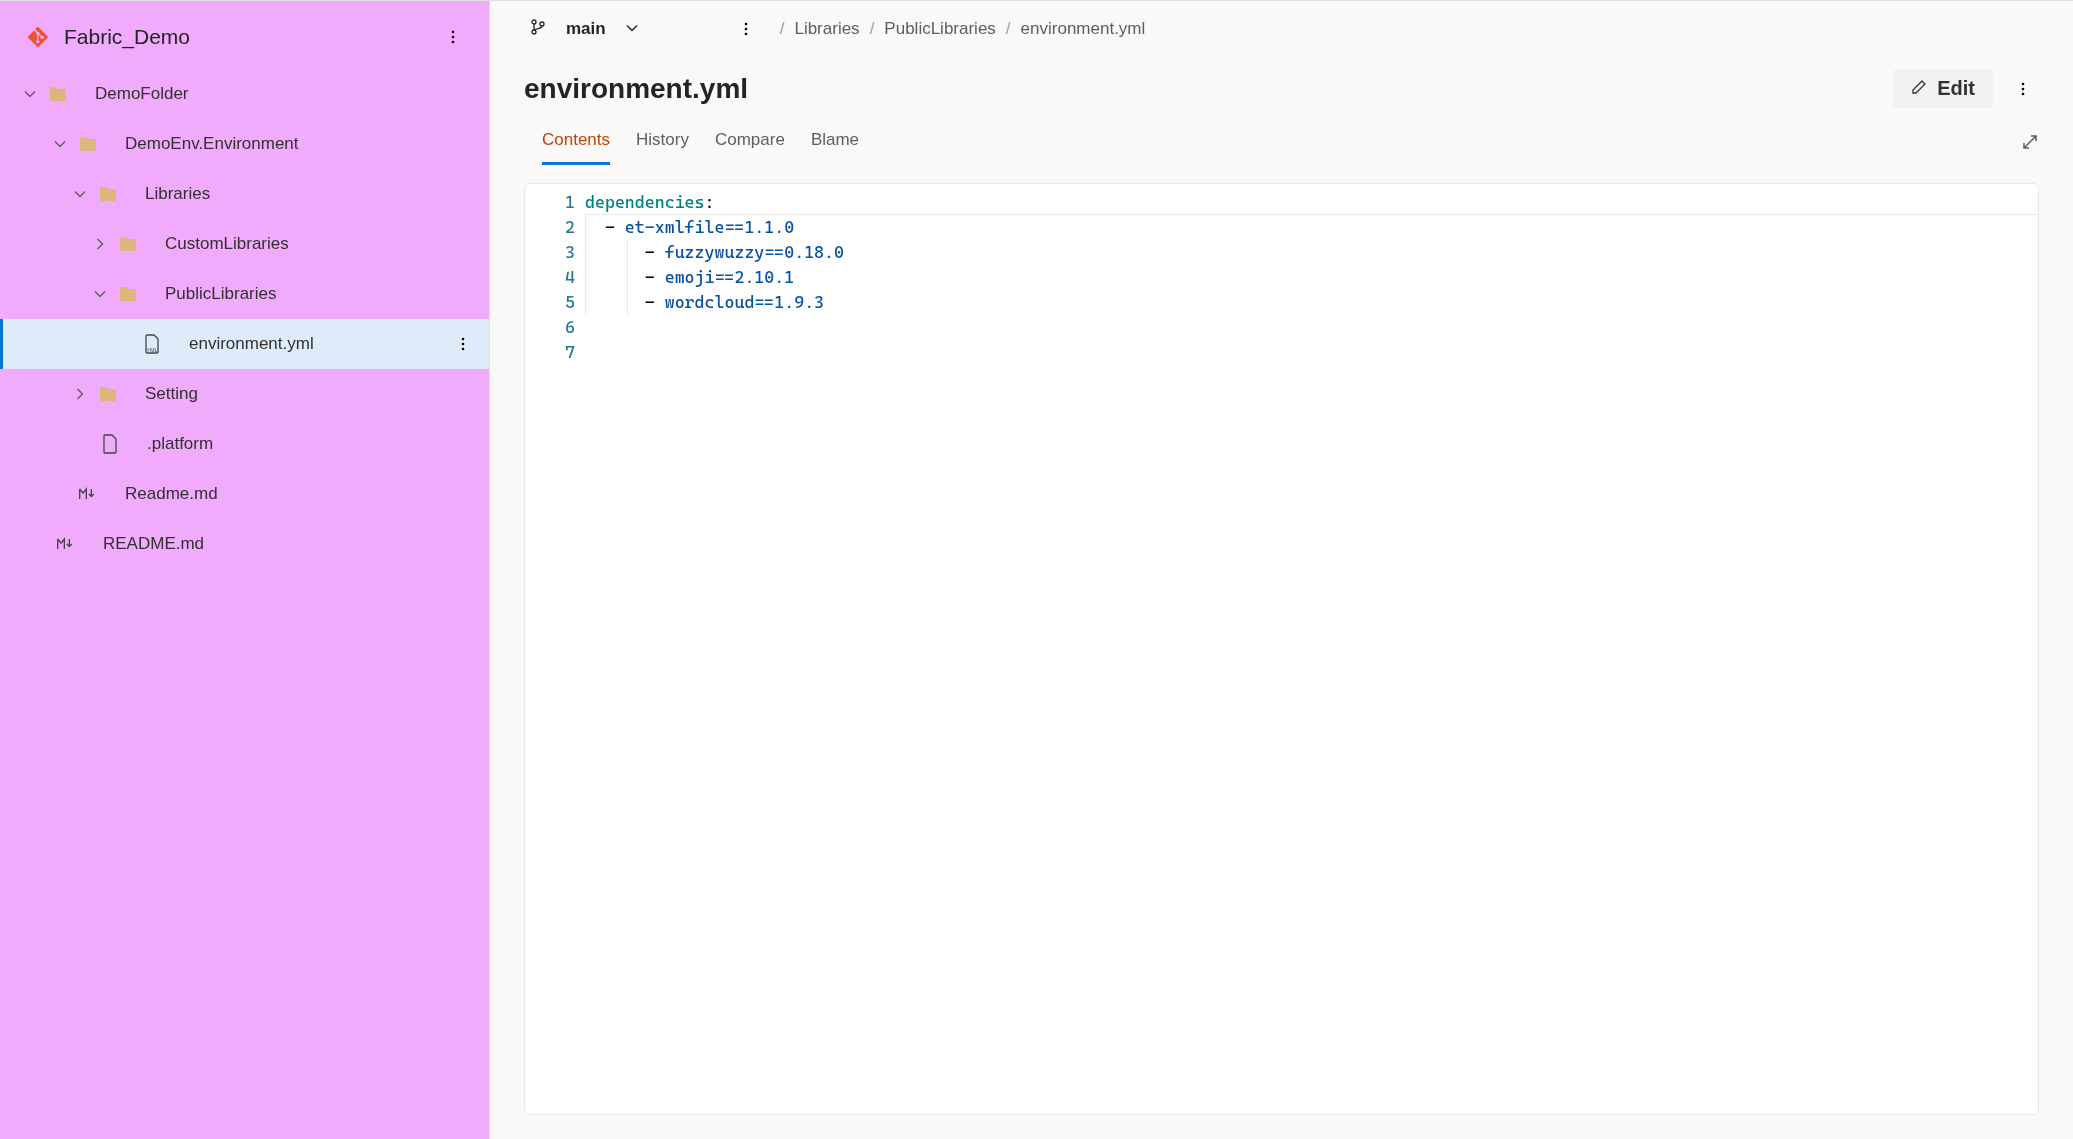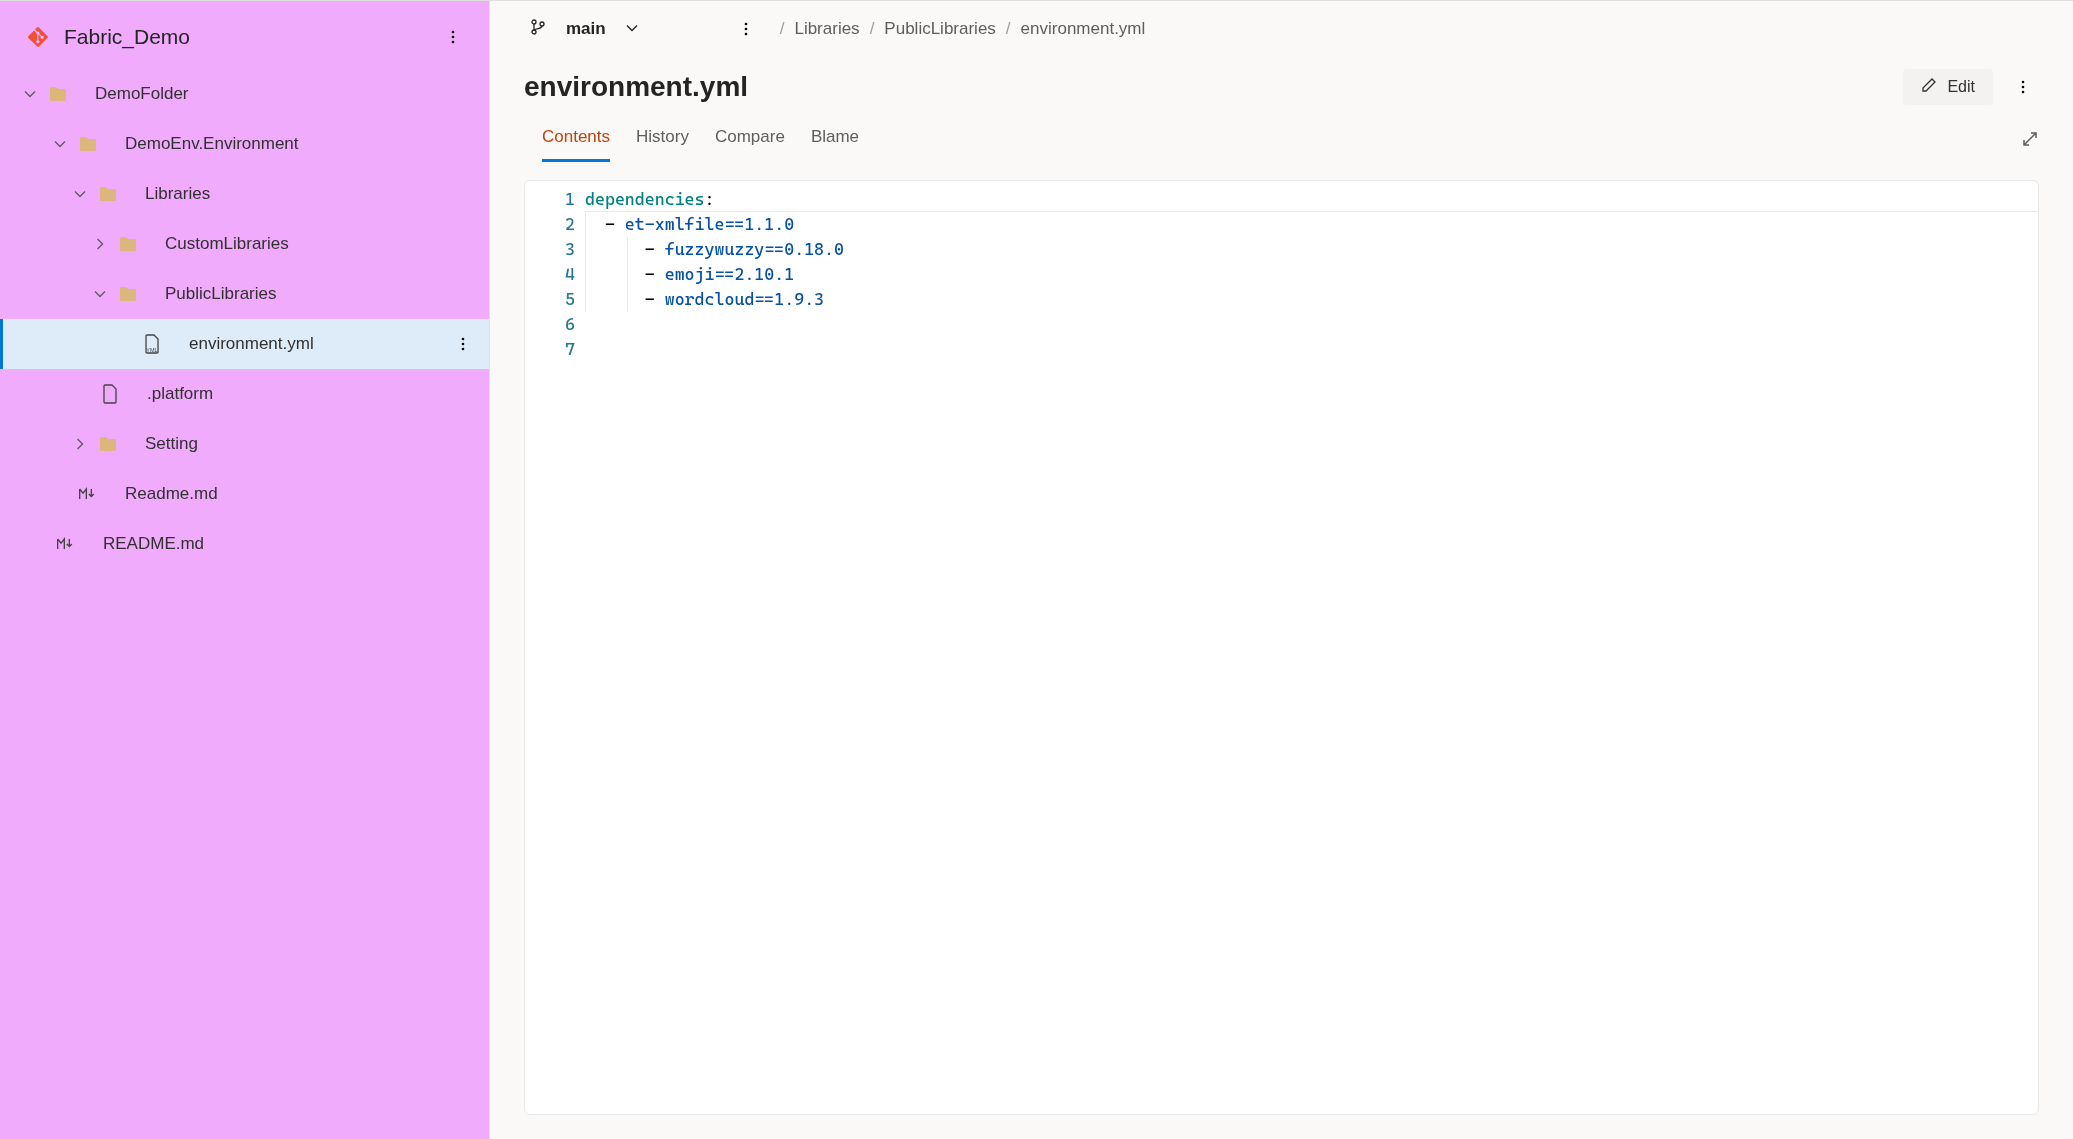--- a/index.html
+++ b/index.html
@@ -141,22 +141,22 @@
     font-weight: 700;
     flex:1;
   }
   .edit-button {
     display:flex; align-items:center;
     gap: 10px;
     background:#f3f2f1;
     border:none;
     border-radius:4px;
     padding: 8px 18px;
-    font-size:16px;
-    font-weight:400;
+    font-size:20px;
+    font-weight:700;
     cursor:pointer;
     color:#323130;
   }
   .edit-button svg { width:16px;height:16px; }
   .tabs-row {
     display:flex; align-items:center;
     padding: 8px 34px 0 34px;
     gap: 26px;
     border-bottom: none;
   }
@@ -343,42 +343,42 @@
         <span class="kebab">
           <svg viewBox="0 0 16 16">
               <circle cx="8" cy="3" r="1.3"></circle>
               <circle cx="8" cy="8" r="1.3"></circle>
               <circle cx="8" cy="13" r="1.3"></circle>
             </svg>
         </span>
       </li>
 
       <li class="tree-row">
+        <span class="indent" style="width:72px"></span>
+        <span class="chevron">
+            <svg viewBox="0 0 12 12">
+              <path d="M3.5 1 8.5 6 3.5 11" fill="none" stroke="currentColor" stroke-width="1.4"></path>
+            </svg>
+          </span>
+        <span class="icon-slot folder-icon">
+            <svg viewBox="0 0 20 18">
+              <path fill="currentColor" d="M2 3a1 1 0 0 1 1-1h5l2 2h7a1 1 0 0 1 1 1v10a1 1 0 0 1-1 1H3a1 1 0 0 1-1-1Z"></path>
+            </svg>
+          </span>
+        <span class="tree-label">Setting</span>
+      </li>
+
+      <li class="tree-row">
         <span class="indent" style="width:100px"></span>
         <span class="icon-slot file-icon">
           <svg viewBox="0 0 16 20">
               <path fill="none" stroke="currentColor" stroke-width="1.3" d="M3 1h7l4 4v13a1 1 0 0 1-1 1H3a1 1 0 0 1-1-1V2a1 1 0 0 1 1-1Z"></path>
             </svg>
         </span>
         <span class="tree-label">.platform</span>
-      </li>
-
-      <li class="tree-row">
-        <span class="indent" style="width:72px"></span>
-        <span class="chevron">
-            <svg viewBox="0 0 12 12">
-              <path d="M3.5 1 8.5 6 3.5 11" fill="none" stroke="currentColor" stroke-width="1.4"></path>
-            </svg>
-          </span>
-        <span class="icon-slot folder-icon">
-            <svg viewBox="0 0 20 18">
-              <path fill="currentColor" d="M2 3a1 1 0 0 1 1-1h5l2 2h7a1 1 0 0 1 1 1v10a1 1 0 0 1-1 1H3a1 1 0 0 1-1-1Z"></path>
-            </svg>
-          </span>
-        <span class="tree-label">Setting</span>
       </li>
 
       <li class="tree-row">
         <span class="indent" style="width:78px"></span>
         <span class="icon-slot md-icon">
           <svg viewBox="0 0 24 16">
               <path d="M2 2v12M2 2l4 5 4-5v12" fill="none" stroke="currentColor" stroke-width="1.6"></path>
               <path d="M16 2v9M13 8l3 3 3-3" fill="none" stroke="currentColor" stroke-width="1.6"></path>
             </svg>
         </span>

